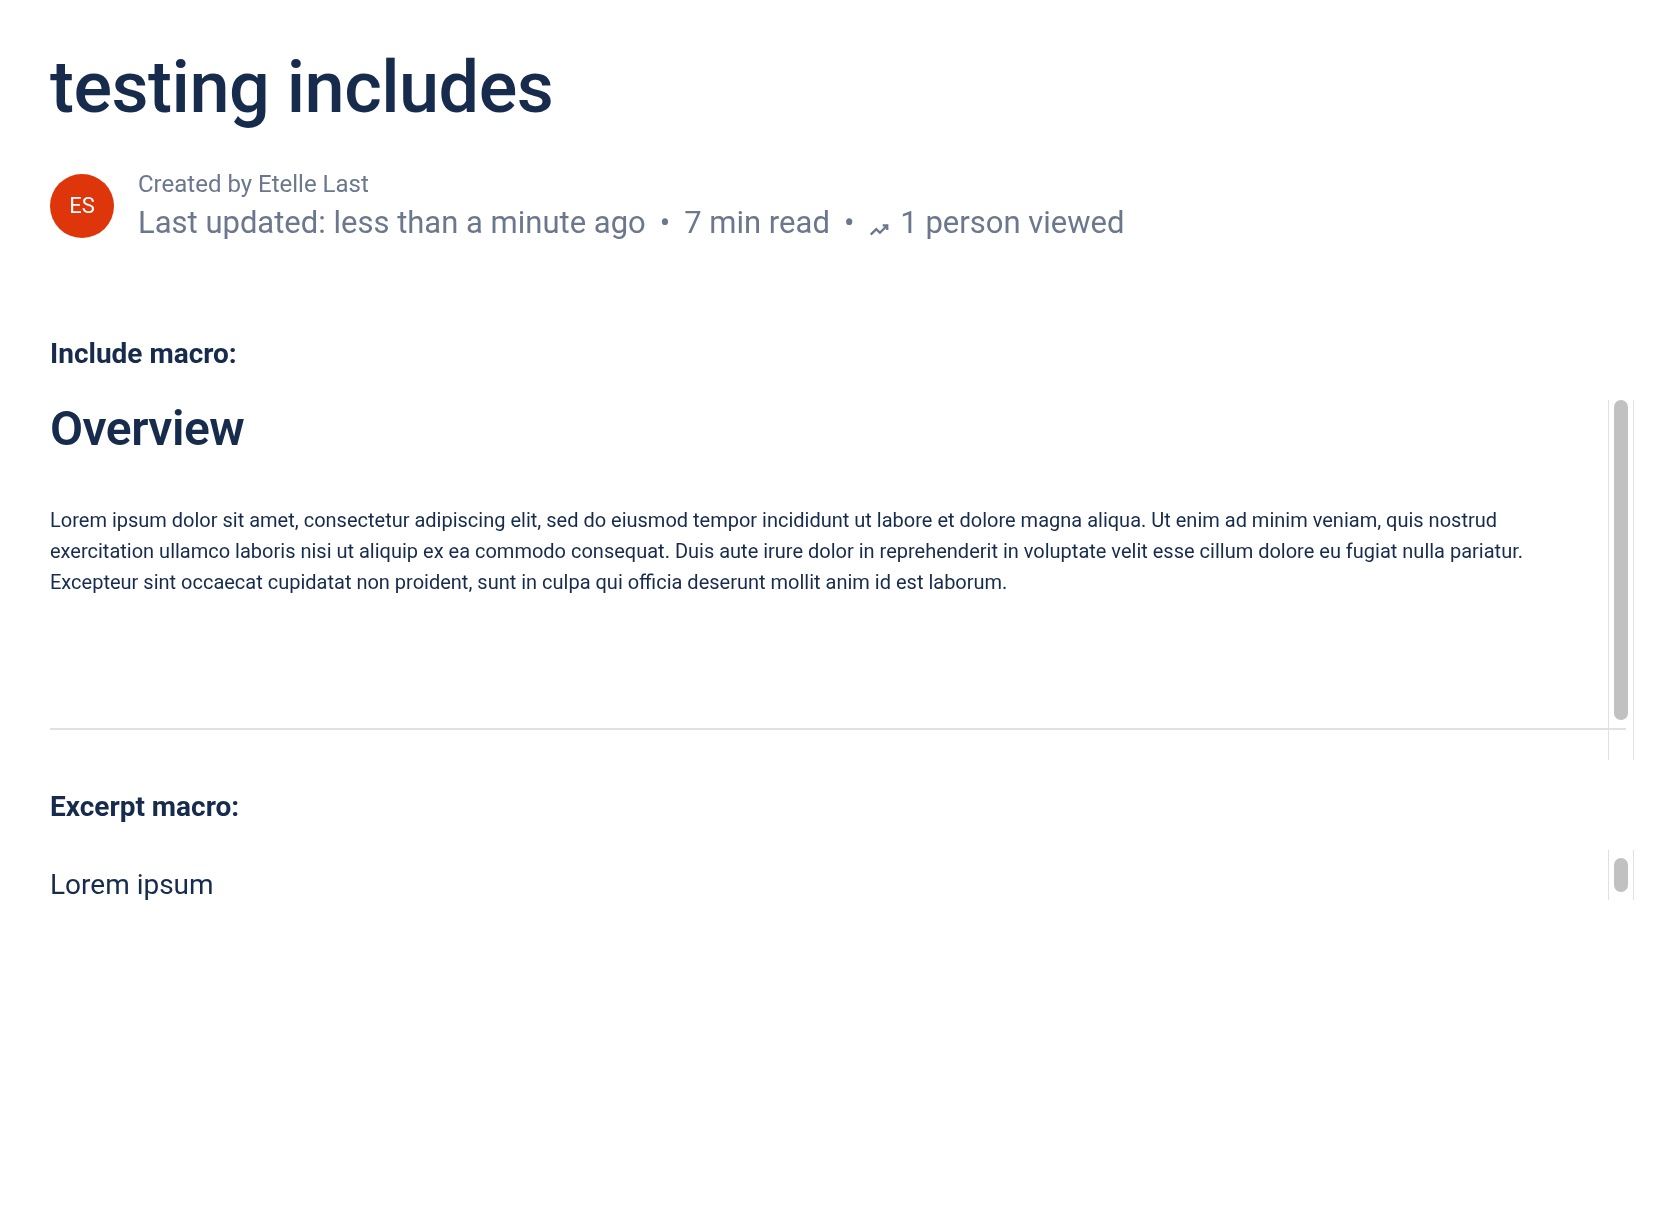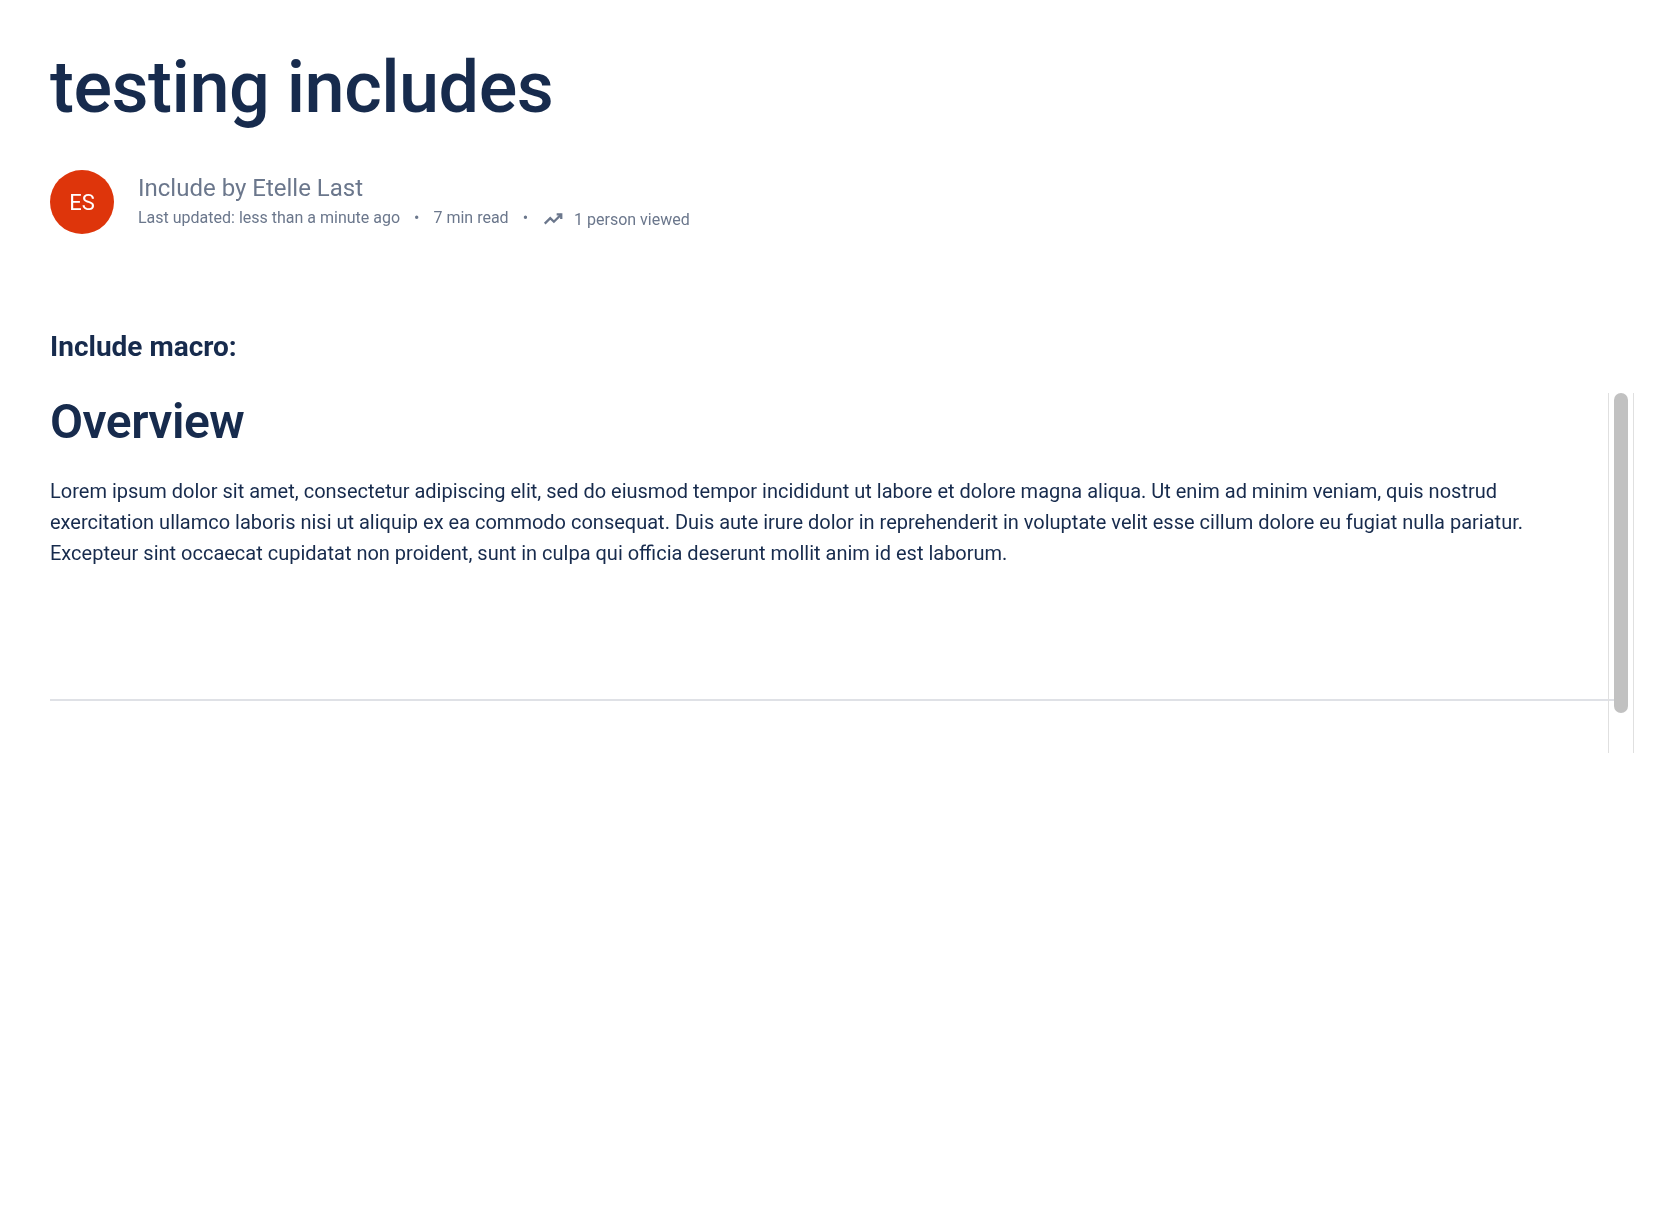--- a/index.html
+++ b/index.html
@@ -52,24 +52,24 @@
       gap: 6px;
     }
     
     .created-by {
       color: #6B778C;
       font-size: 24px;
     }
     
     .meta-row {
       display: flex;
-      align-items: flex-start;
+      align-items: center;
       gap: 14px;
       color: #6B778C;
-      font-size: 16px;
+      font-size: 31px;
     }
     
     .meta-dot {
       color: #6B778C;
     }
     
     .views-wrapper {
       display: inline-flex;
       align-items: center;
       gap: 10px;
@@ -94,21 +94,21 @@
     
     .include-block {
       position: relative;
       padding-right: 30px;
     }
     
     .overview-heading {
       font-size: 48px;
       font-weight: 600;
       color: #172B4D;
-      margin-bottom: 26px;
+      margin-bottom: 48px;
       letter-spacing: -0.5px;
     }
     
     .body-text {
       font-size: 20px;
       line-height: 1.55;
       color: #172B4D;
       max-width: 1520px;
     }
     
@@ -170,21 +170,21 @@
   </style>
 </head>
 <body>
 
 <h1 class="page-title">testing includes</h1>
 
 <div class="byline">
   <div class="avatar">ES</div>
   <div class="byline-text">
     <div class="created-by">
-      <span>Include by </span><span>Etelle Last</span>
+      <span>Created by </span><span>Etelle Last</span>
     </div>
     <div class="meta-row">
       <span>Last updated: less than a minute ago</span>
       <span class="meta-dot">•</span>
       <span>7 min read</span>
       <span class="meta-dot">•</span>
       <span class="views-wrapper">
         <span class="analytics-icon">
           <svg viewBox="0 0 24 24" fill="none" stroke="#6B778C" stroke-width="2.5">
             <polyline points="3,17 9,11 13,15 21,7"></polyline>
@@ -203,13 +203,20 @@
   <div class="include-block">
     <h2 class="overview-heading">Overview</h2>
     <p class="body-text">Lorem ipsum dolor sit amet, consectetur adipiscing elit, sed do eiusmod tempor incididunt ut labore et dolore magna aliqua. Ut enim ad minim veniam, quis nostrud exercitation ullamco laboris nisi ut aliquip ex ea commodo consequat. Duis aute irure dolor in reprehenderit in voluptate velit esse cillum dolore eu fugiat nulla pariatur. Excepteur sint occaecat cupidatat non proident, sunt in culpa qui officia deserunt mollit anim id est laborum.</p>
     <div class="scroll-indicator">
       <div class="scroll-thumb"></div>
     </div>
   </div>
 
   <hr class="divider">
 
+  <div class="excerpt-block">
+    <p class="section-label">Excerpt macro:</p>
+    <p class="excerpt-text">Lorem ipsum</p>
+    <div class="scroll-indicator-small">
+      <div class="scroll-thumb-small"></div>
+    </div>
+  </div>
 </div>
 
 </body></html>

